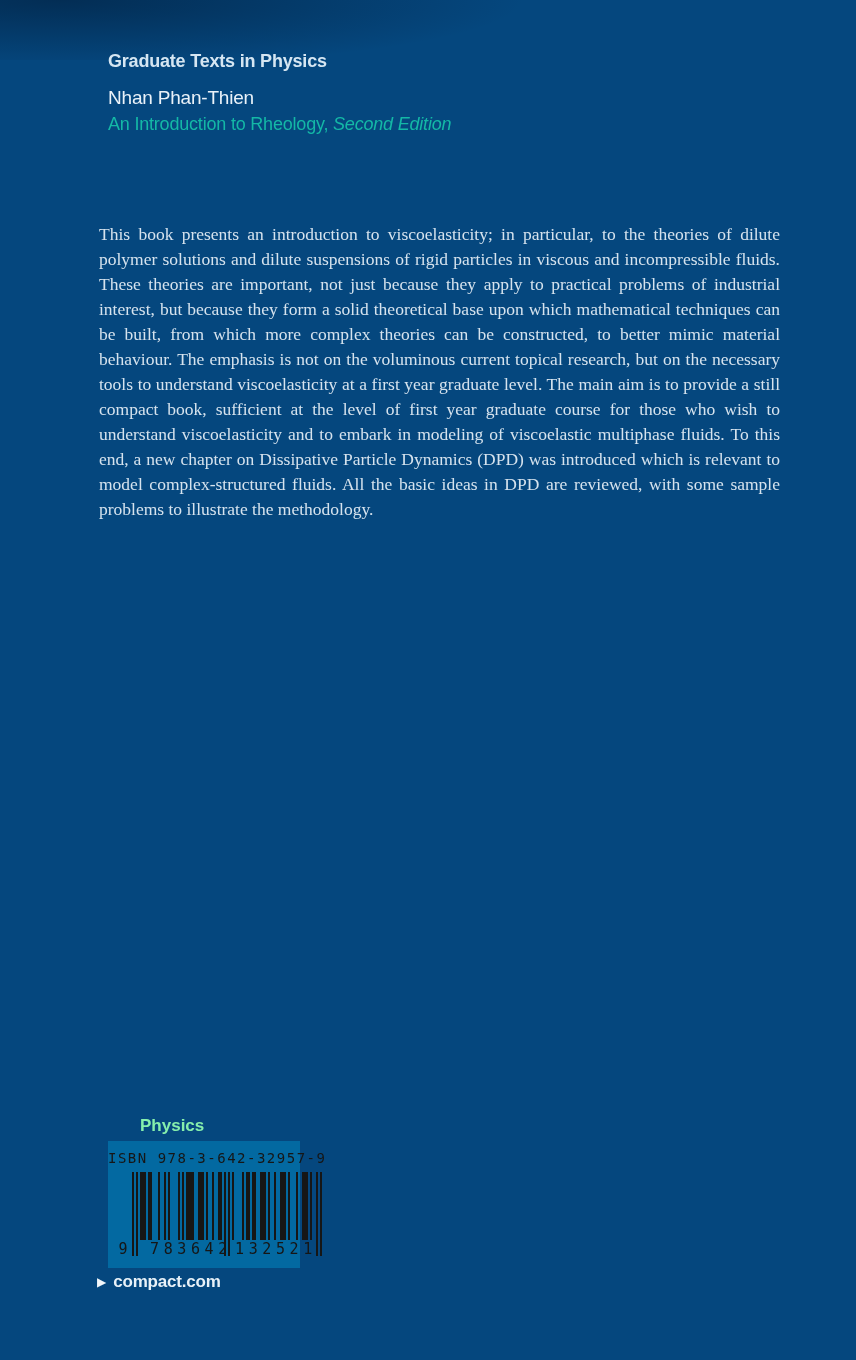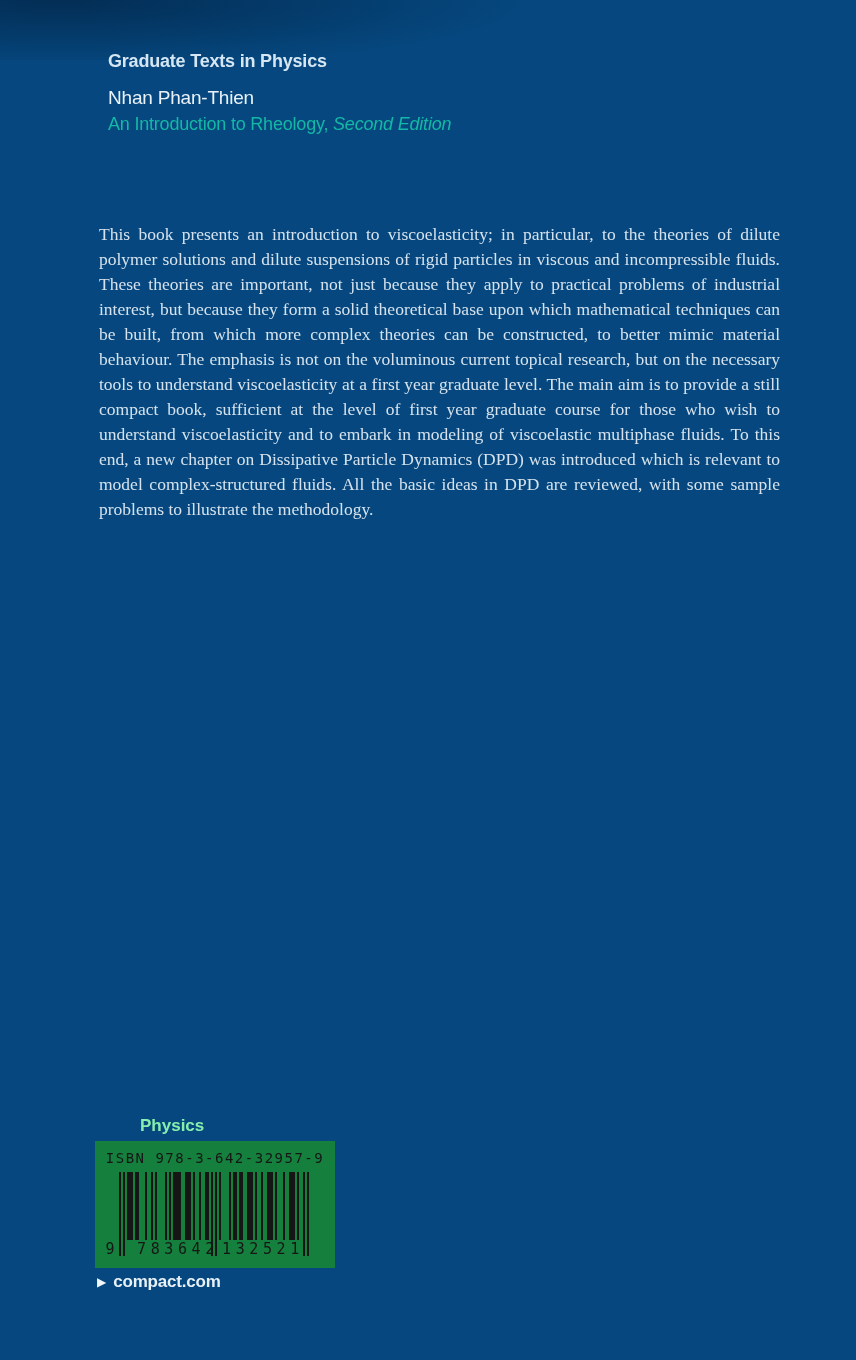--- a/index.html
+++ b/index.html
@@ -52,23 +52,23 @@
     color: #D6E3EE;
     text-align: justify;
   }
 
   
   .category-label {
     position: absolute; left: 99px; top: 1116px;
     font-size: 17px; font-weight: bold; color: #86efac; margin-left: 41px;
   }
   .isbn-box {
-    position: absolute; left: 95px; top: 1141px;
-    width: 240px; height: 127px;
-    background: #15803d;
+    position: absolute; left: 108px; top: 1141px;
+    width: 192px; height: 127px;
+    background: #0369a1;
   }
   .isbn-label {
     position: absolute; left: 0; top: 9px; width: 100%;
     text-align: center;
     font-family: "DejaVu Sans Mono", monospace;
     font-size: 14px; letter-spacing: 1.5px; color: #161616;
     white-space: nowrap;
   }
   .bars {
     position: absolute; left: 24px; top: 31px;

